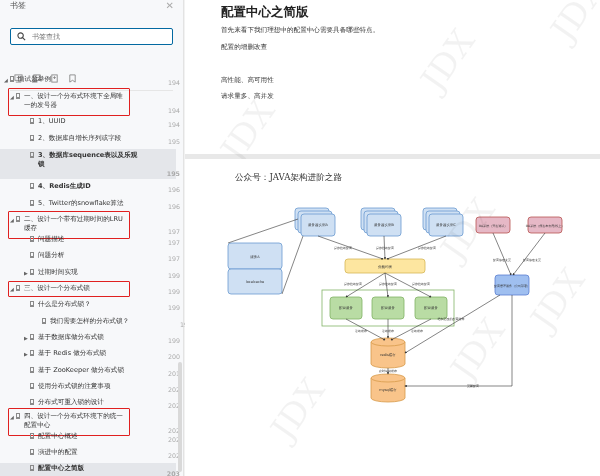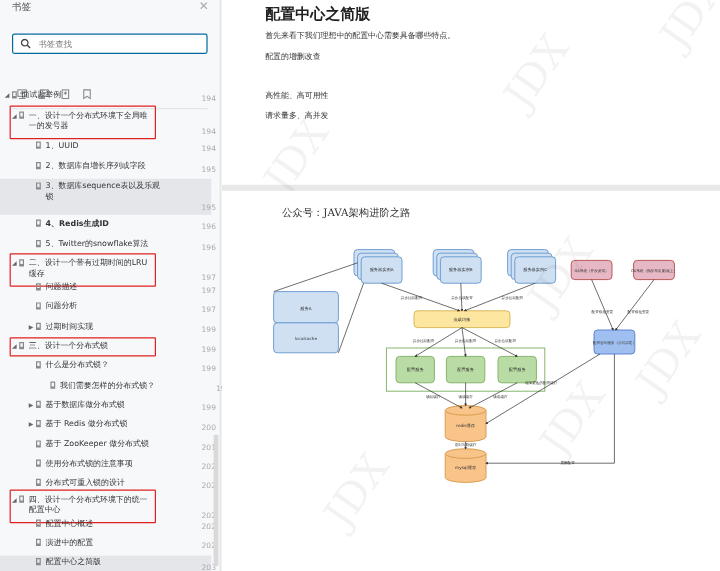--- a/index.html
+++ b/index.html
@@ -11,21 +11,21 @@
 .sb-title{font-size:8px;color:#555;}
 .sb-close{font-size:10px;color:#aaa;cursor:pointer;}
 .sb-search{margin:2px 10px 16px 10px;height:17px;border:1px solid #0369a1;background:#fff;border-radius:2px;display:flex;align-items:center;padding-left:6px;}
 .sb-search svg{width:9px;height:9px;}
 .sb-search input{border:none;outline:none;font-size:7px;color:#999;margin-left:6px;width:130px;background:transparent;font-family:"DejaVu Sans",sans-serif;}
 .sb-tools{display:flex;gap:9px;padding:7px 0 0 14px;height:22px;}
 .sb-tools span{width:9px;height:9px;display:inline-block;}
 .sb-divider{margin:7px 10px 0 10px;border-top:1px solid #e6e6e6;}
 .toc{position:absolute;left:0;top:74px;width:184px;}
 .toc-item{position:absolute;left:0;width:176px;font-size:6.6px;color:#333;line-height:9px;}
-.toc-item.sel{background:#e4e6ea;}
+.toc-item.sel{background:#e4e6ea;font-weight:bold;}
 .toc-item .arrow{position:absolute;font-size:5px;color:#666;top:1px;}
 .toc-item .bk{position:absolute;width:4px;height:6px;border:1px solid #8a8a8a;border-bottom-width:2px;top:1px;}
 .toc-item .lbl{position:absolute;top:0;}
 .toc-item .pg{position:absolute;right:-4px;font-size:6.3px;color:#aaa;}
 .redbox{position:absolute;border:1.5px solid #e02020;border-radius:1px;}
 .scroll-thumb{position:absolute;left:178px;top:362px;width:4px;height:110px;background:#d9d9d9;border-radius:2px;}
 
 .viewer{position:absolute;left:185px;top:0;width:415px;height:476px;background:#e8e8e8;}
 .page1{position:absolute;left:0;top:0;width:415px;height:154px;background:#fff;}
 .page2{position:absolute;left:0;top:159px;width:415px;height:317px;background:#fff;}

